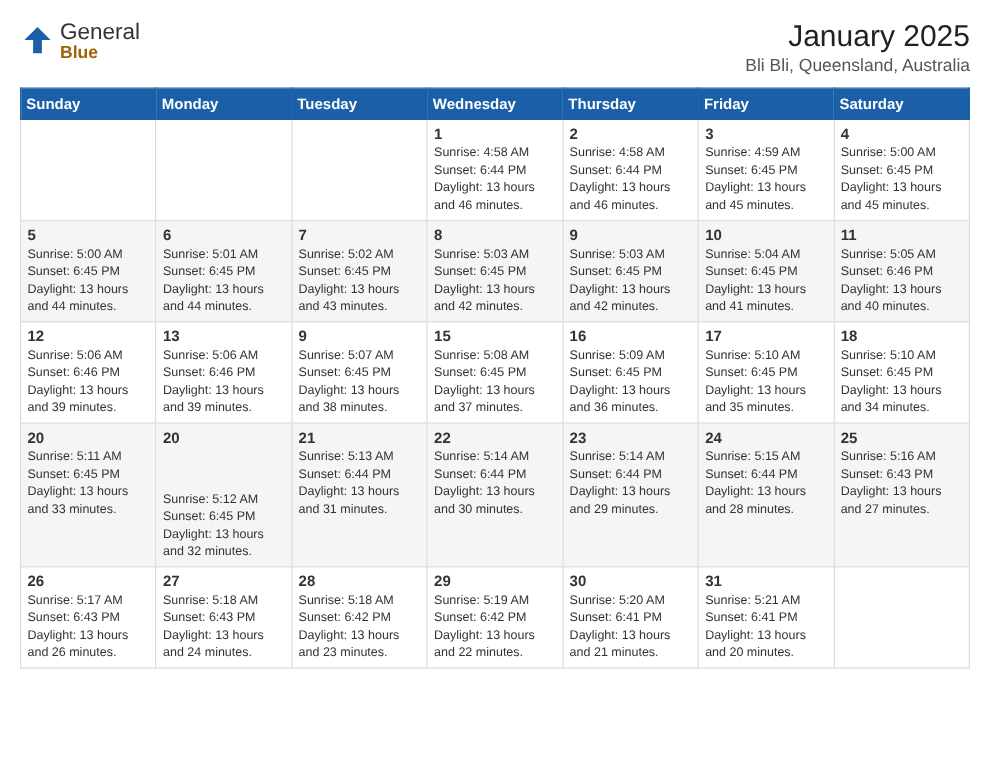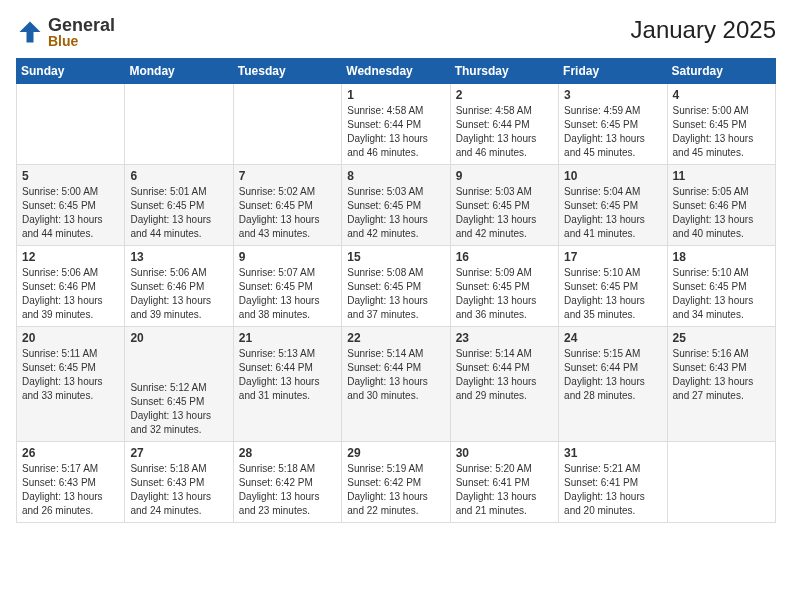--- a/index.html
+++ b/index.html
@@ -20,21 +20,21 @@
       display: flex;
       align-items: center;
     }
     .logo-text {
       display: flex;
       flex-direction: column;
       line-height: 1;
     }
     .logo-general {
       font-size: 18px;
-      font-weight: bold;
+      font-weight: normal;
       color: #333;
     }
     .logo-blue {
       font-size: 14px;
       font-weight: bold;
       color: #a16207;
     }
     .logo-icon {
       width: 28px;
       height: 28px;
@@ -104,20 +104,21 @@
     <svg class="logo-icon" viewBox="0 0 32 32">
       <polygon points="16,4 28,16 20,16 20,28 12,28 12,16 4,16" fill="#1a5fa8"></polygon>
     </svg>
     <div class="logo-text">
       <span class="logo-general">General</span>
       <span class="logo-blue">Blue</span>
     </div>
   </div>
   <div class="title-block">
     <div class="cal-title">January 2025</div>
+    <div class="cal-subtitle">Bli Bli, Queensland, Australia</div>
   </div>
 </div>
 
 <table class="calendar">
   <thead>
     <tr>
     <th>Sunday</th>
         <th>Monday</th>
         <th>Tuesday</th>
         <th>Wednesday</th>

